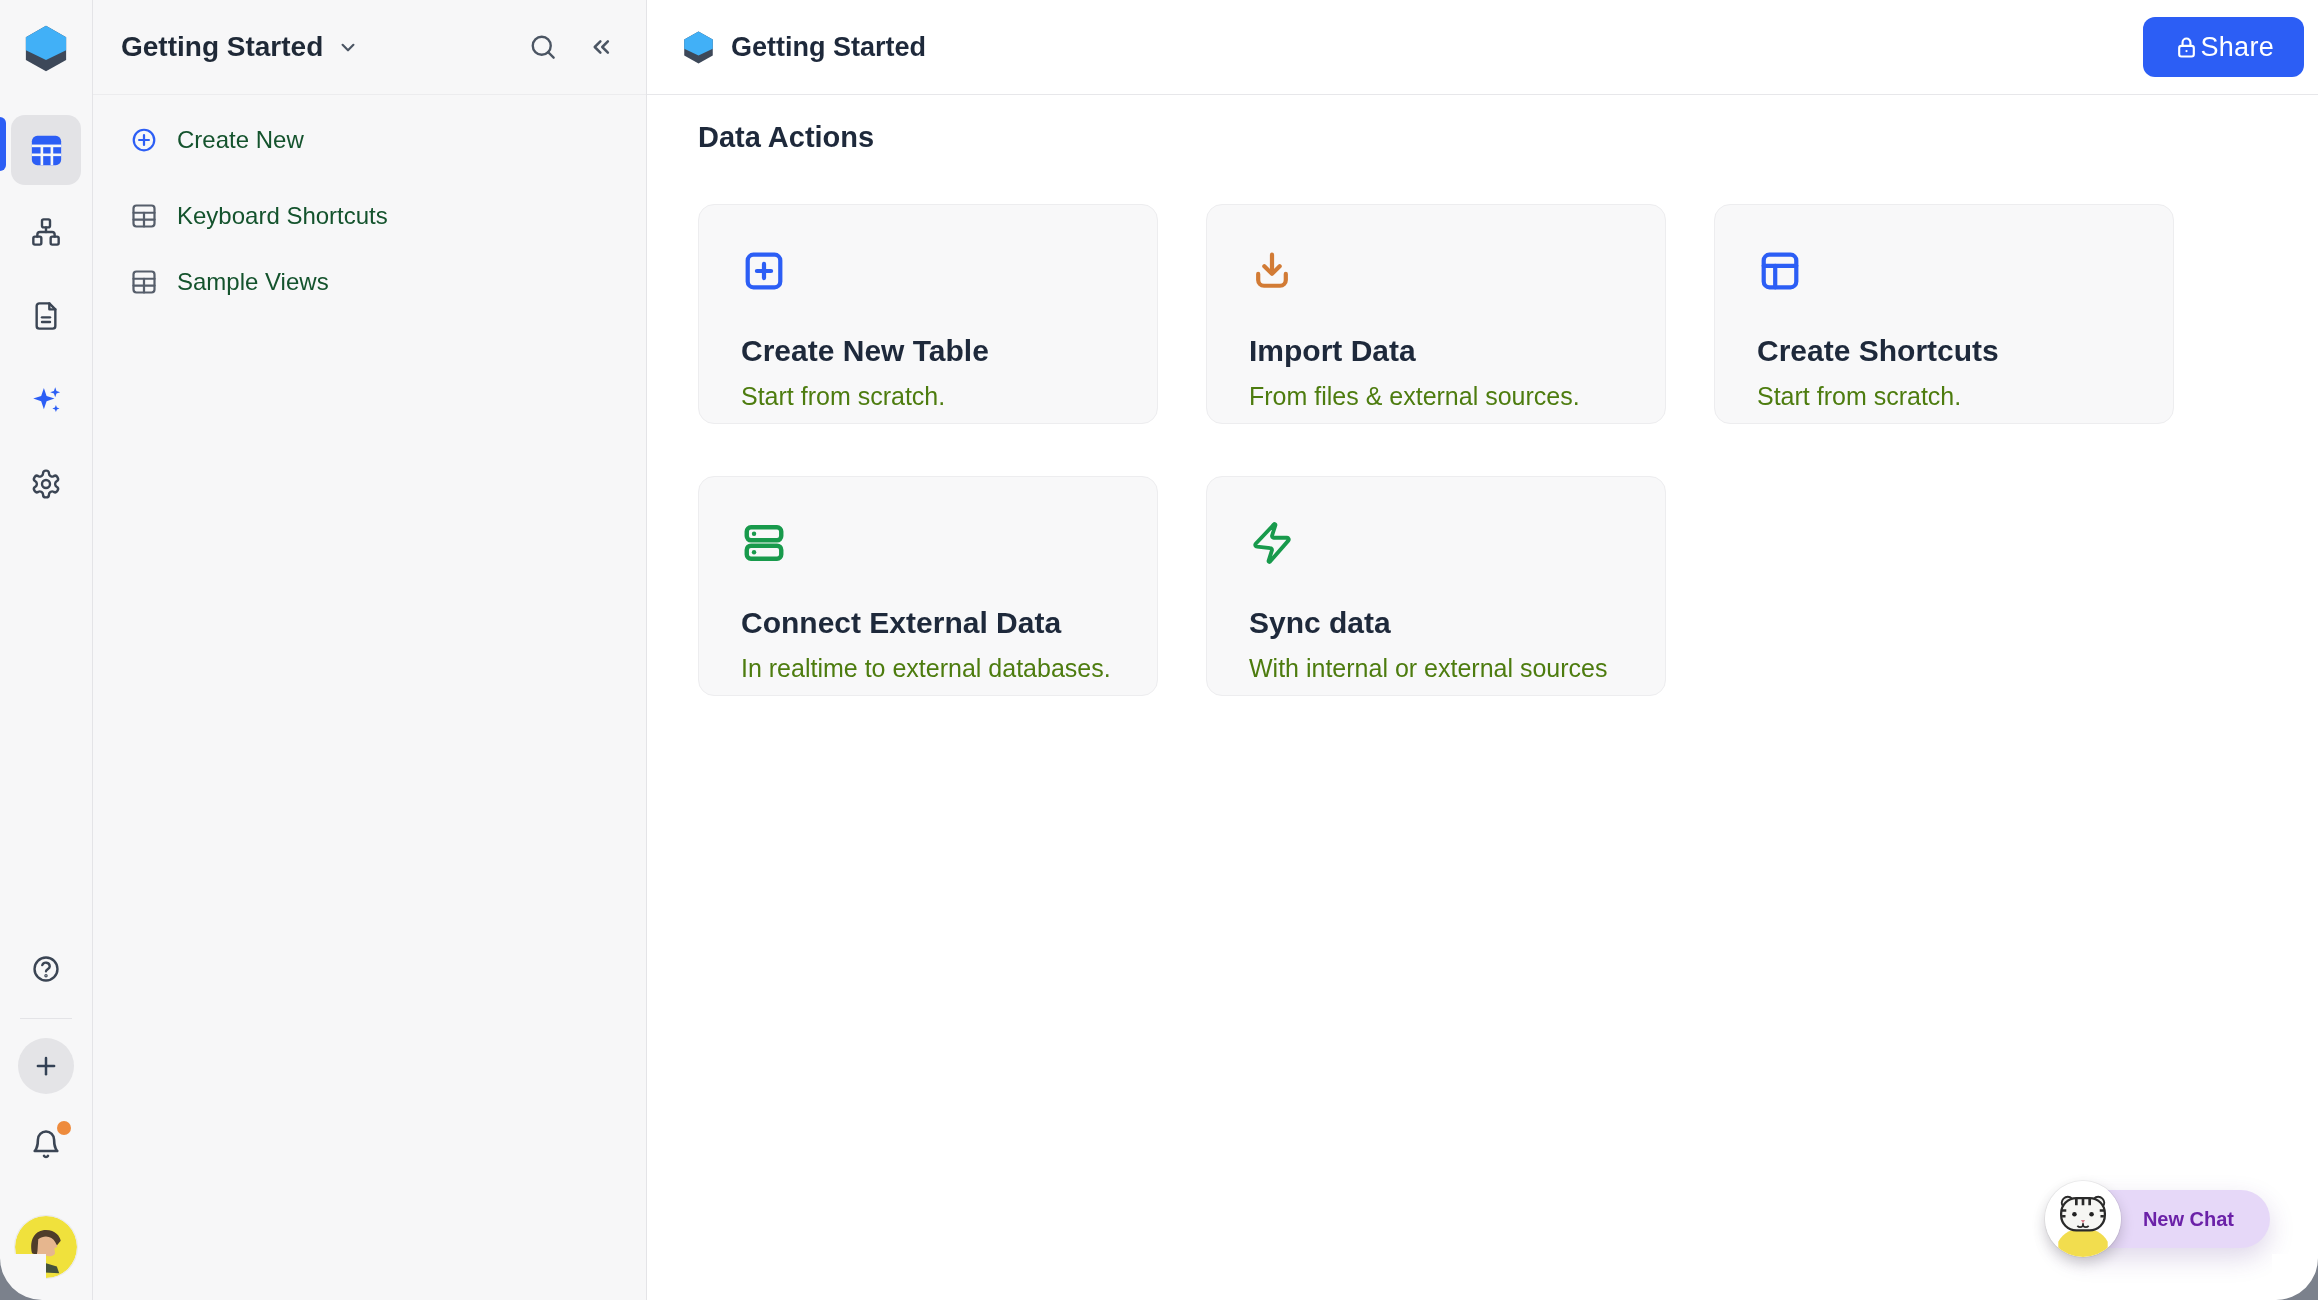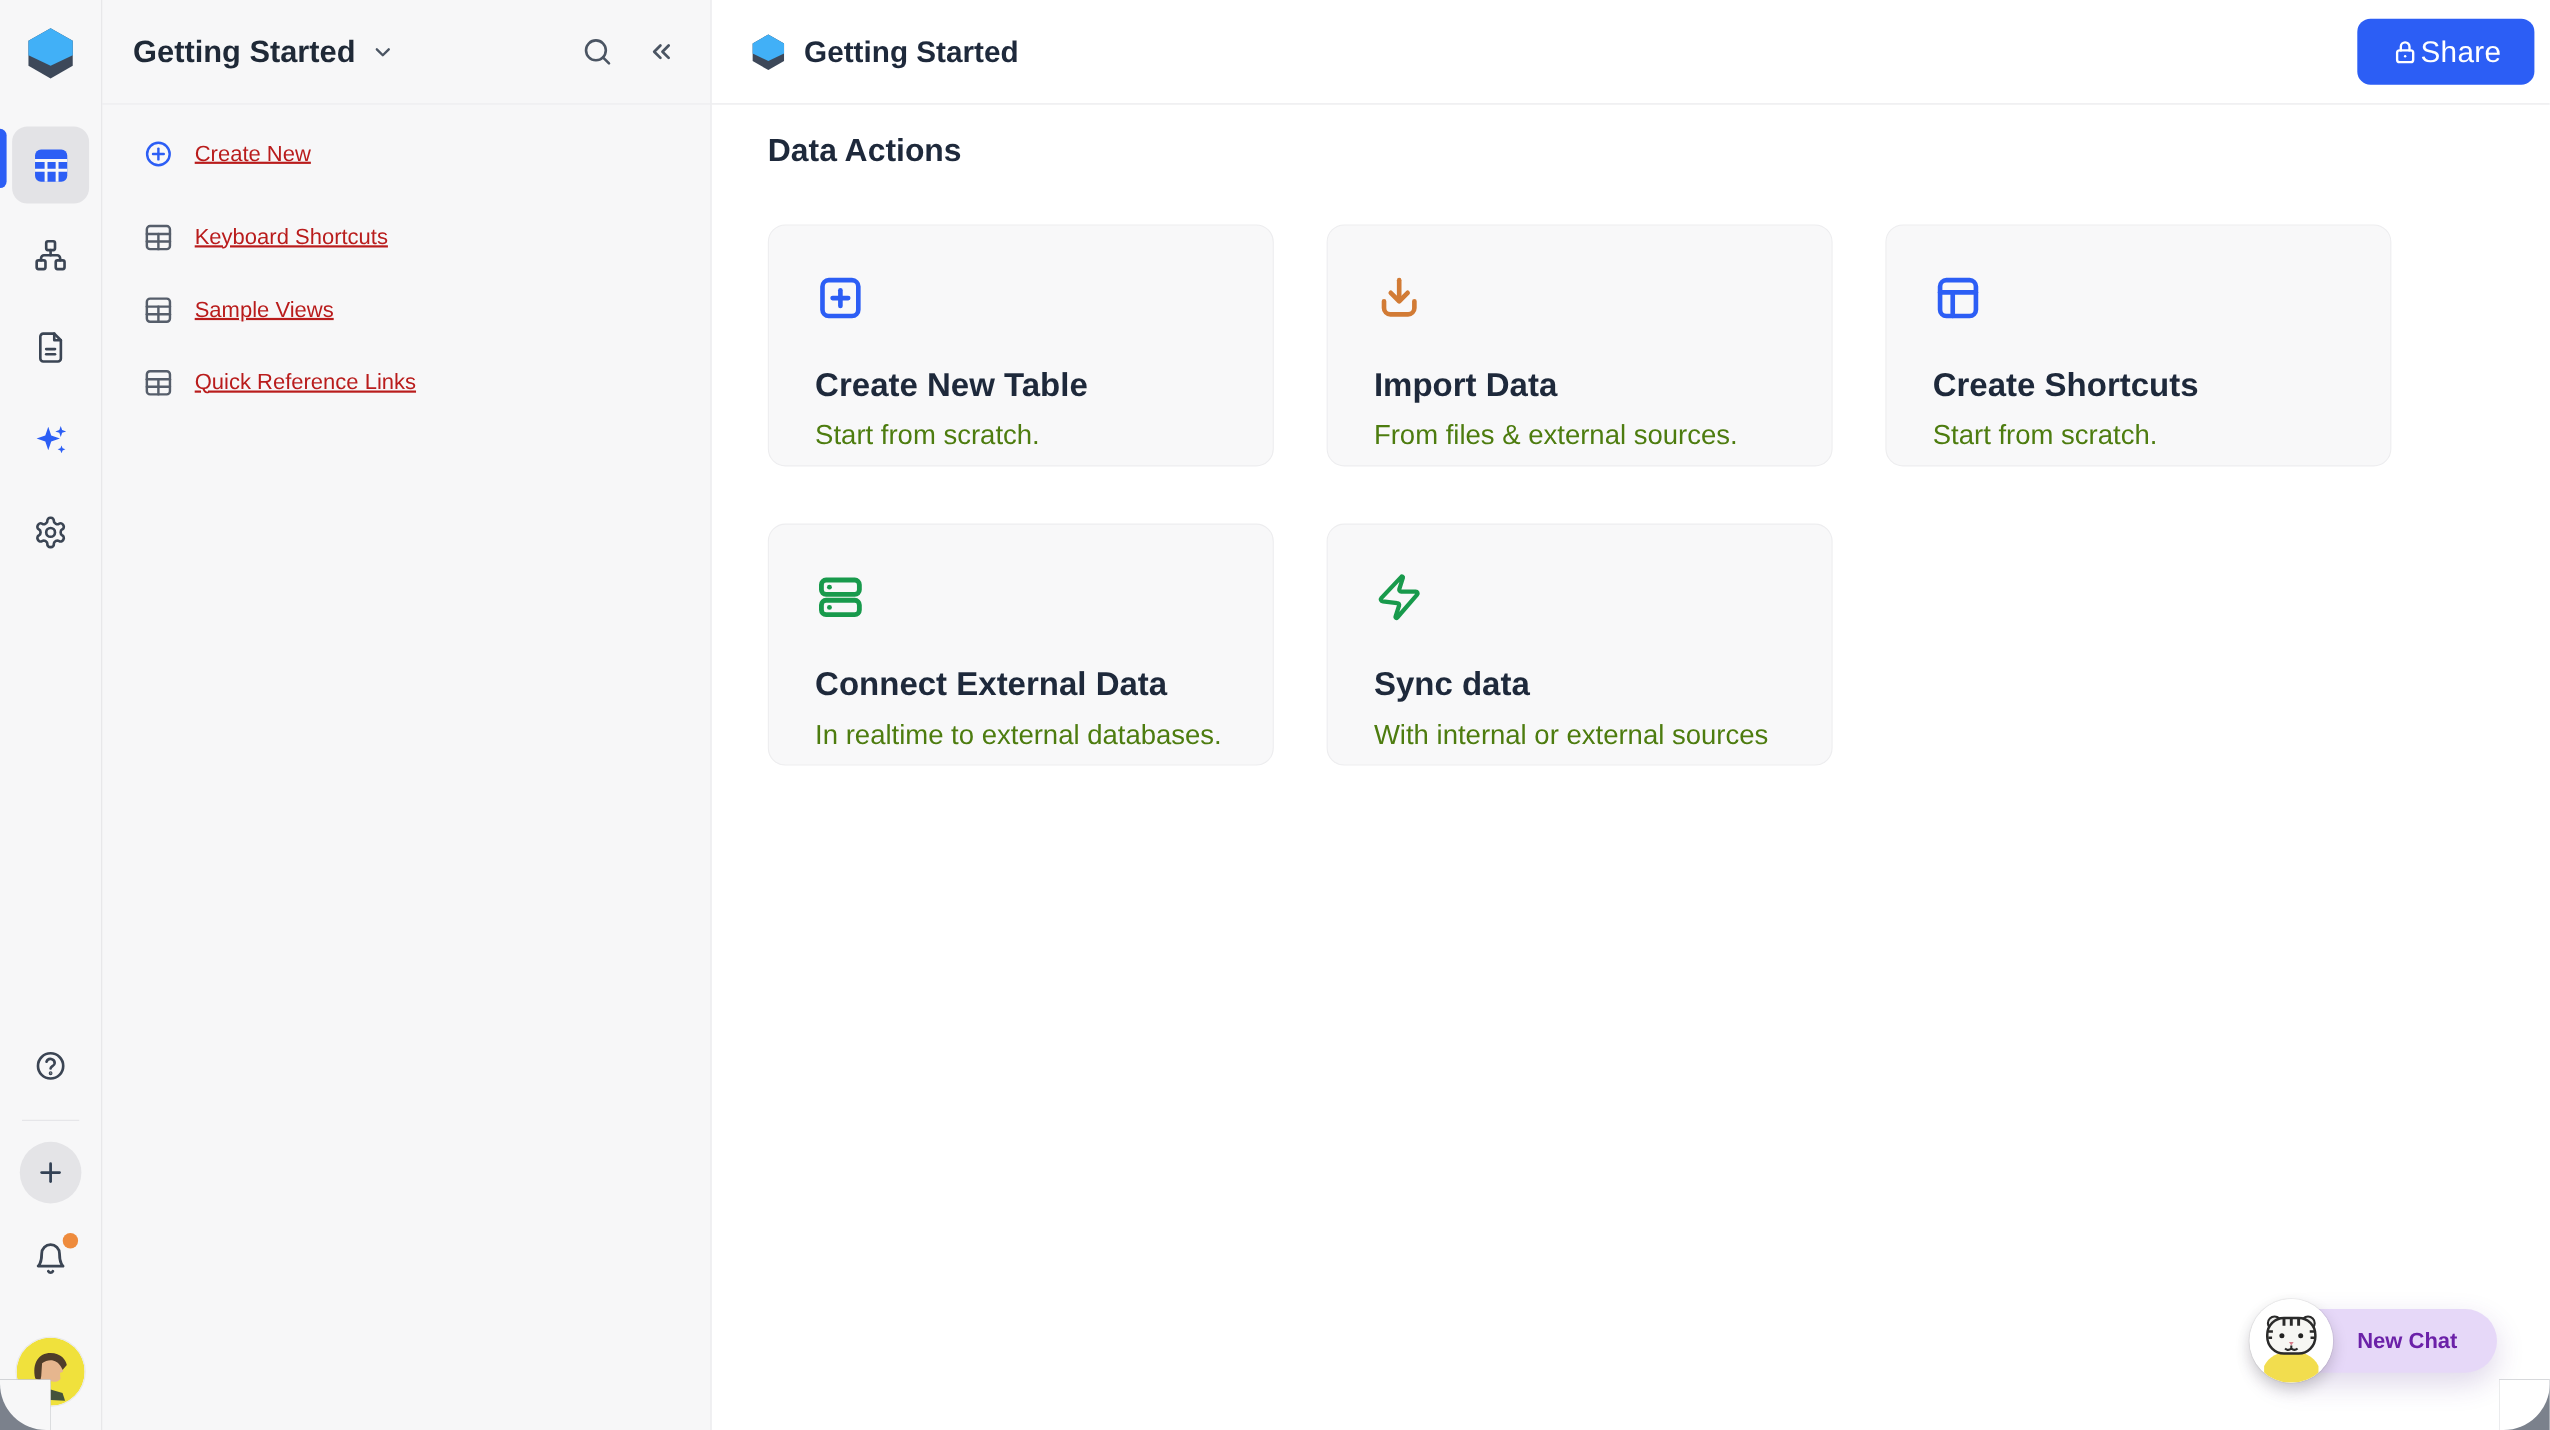--- a/index.html
+++ b/index.html
@@ -71,21 +71,21 @@
   .sb-header-actions { margin-left:auto; display:flex; align-items:center; gap:28px; }
   .sb-header-actions button { color:#4b5563; }
   .sidebar-items { padding-top:15px; }
   .sb-item {
     display:flex; align-items:center; height:60px; margin:0 12px 6px 0;
     padding-left:37px; gap:19px; cursor:pointer; border-radius:8px;
   }
   .sb-item.create-new { margin-bottom:16px; }
   .sb-item .sb-ic { color:#565e6b; }
   .sb-item .sb-ic.blue { color:#2c5ef5; }
-  .sb-label { font-size:20px; color:#b91c1c;text-decoration:underline; }
+  .sb-label { font-size:24px; color:#14532d; }
 
   
   .main { position:absolute; left:647px; top:0; right:0; bottom:0; background:#fff; }
   .main-header {
     height:95px; border-bottom:1px solid #e7e7ea;
     display:flex; align-items:center; padding-left:36px; padding-right:14px;
   }
   .page-title { font-size:27px; font-weight:bold; color:#1e293b; margin-left:17px; }
   .share-btn {
     margin-left:auto; height:60px; padding:0 30px; border-radius:12px;
@@ -272,31 +272,20 @@
         <svg viewBox="0 0 24 24" width="28" height="28" fill="none" stroke="currentColor" stroke-width="1.9" stroke-linecap="round">
           <rect x="3" y="3" width="18" height="18" rx="2.5"></rect>
             <path d="M3 9.2h18"></path>
             <path d="M12 9.2V21"></path>
             <path d="M3 15.1h18"></path>
         </svg>
       </span>
       <span class="sb-label">Sample Views</span>
     </div>
 
-    <div class="sb-item">
-      <span class="sb-ic">
-        <svg viewBox="0 0 24 24" width="28" height="28" fill="none" stroke="currentColor" stroke-width="1.9" stroke-linecap="round">
-          <rect x="3" y="3" width="18" height="18" rx="2.5"></rect>
-            <path d="M3 9.2h18"></path>
-            <path d="M12 9.2V21"></path>
-            <path d="M3 15.1h18"></path>
-        </svg>
-      </span>
-      <span class="sb-label">Quick Reference Links</span>
-    </div>
   </nav>
 </aside>
 
 <main class="main">
   <header class="main-header">
     <svg viewBox="0 0 100 112" width="31" height="35">
       <polygon points="50,4 96,30 96,82 50,108 4,82 4,30" fill="#3d4859"></polygon>
       <polygon points="50,4 96,30 96,60 50,82 4,60 4,30" fill="#41b0f7"></polygon>
     </svg>
     <h1 class="page-title">Getting Started</h1>

